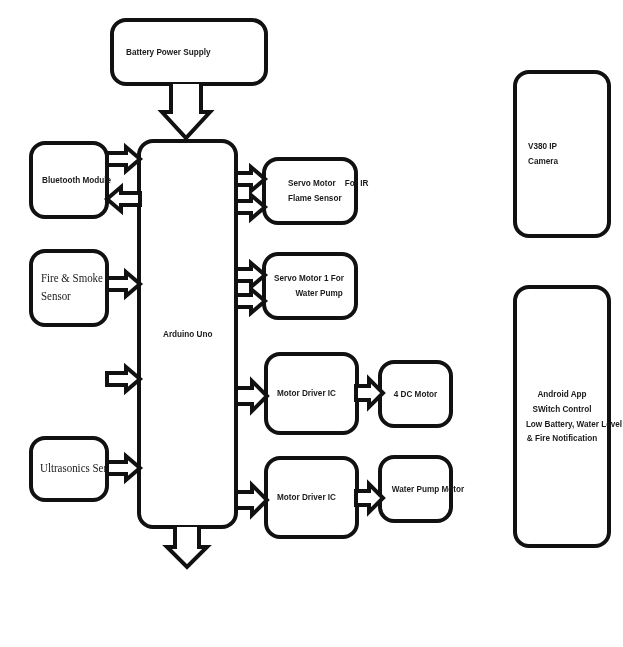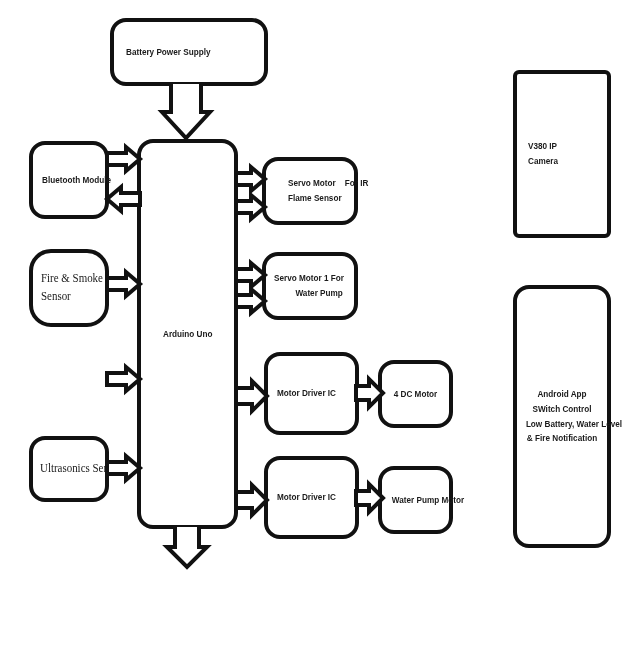--- a/index.html
+++ b/index.html
@@ -73,21 +73,21 @@
       <div class="ln" style="transform:scaleX(.86);transform-origin:center center;">Arduino Uno</div>
     </div>
   </div>
 
   <div class="blk" style="left:29px;top:141px;width:80px;height:78px;">
     <div class="pad" style="padding-left:9px;">
         <div class="ln">Bluetooth Module</div>
       </div>
   </div>
 
-  <div class="blk serif" style="left:29px;top:249px;width:80px;height:78px;border-radius:22px;">
+  <div class="blk serif" style="left:29px;top:249px;width:80px;height:78px;">
     <div class="pad" style="padding-left:8px;">
       <div class="ln">Fire &amp; Smoke</div>
       <div class="ln">Sensor</div>
     </div>
   </div>
 
 
   <div class="blk serif" style="left:29px;top:436px;width:80px;height:66px;">
     <div class="pad" style="padding-left:7px;">
         <div class="ln">Ultrasonics Sensor</div>
@@ -145,21 +145,21 @@
         <div class="ln">Motor Driver IC</div>
       </div>
   </div>
 
   <div class="blk center" style="left:378px;top:360px;width:75px;height:68px;">
     <div class="padc">
         <div class="ln">4 DC Motor</div>
       </div>
   </div>
 
-  <div class="blk center" style="left:378px;top:466px;width:75px;height:68px;">
+  <div class="blk center" style="left:378px;top:455px;width:75px;height:68px;">
     <div class="padc">
         <div class="ln">Water Pump Motor</div>
       </div>
   </div>
 
   <div class="arrow" style="left:236px;top:166px;">
     <svg width="30" height="26" viewBox="0 0 30 26">
       <path d="M0 7 L15 7 L15 1 L29 13 L15 25 L15 19 L0 19 Z"></path>
     </svg>
   </div>
@@ -199,21 +199,21 @@
     </svg>
   </div>
 
   <div class="arrow" style="left:166px;top:527px;">
     <svg width="42" height="42" viewBox="0 0 42 42">
       <path d="M9 0 L9 20 L1 20 L21 40 L41 20 L33 20 L33 0"></path>
     </svg>
   </div>
 
 
-  <div class="blk" style="left:513px;top:70px;width:98px;height:168px;border-radius:6px;">
+  <div class="blk" style="left:513px;top:70px;width:98px;height:168px;">
     <div class="pad" style="padding-left:11px;">
       <div class="ln">V380 IP</div>
       <div class="ln">Camera</div>
     </div>
   </div>
 
   <div class="blk center" style="left:513px;top:285px;width:98px;height:263px;">
     <div class="padc" style="padding:0 3px;">
       <div class="ln">Android App</div>
       <div class="ln">SWitch Control</div>

